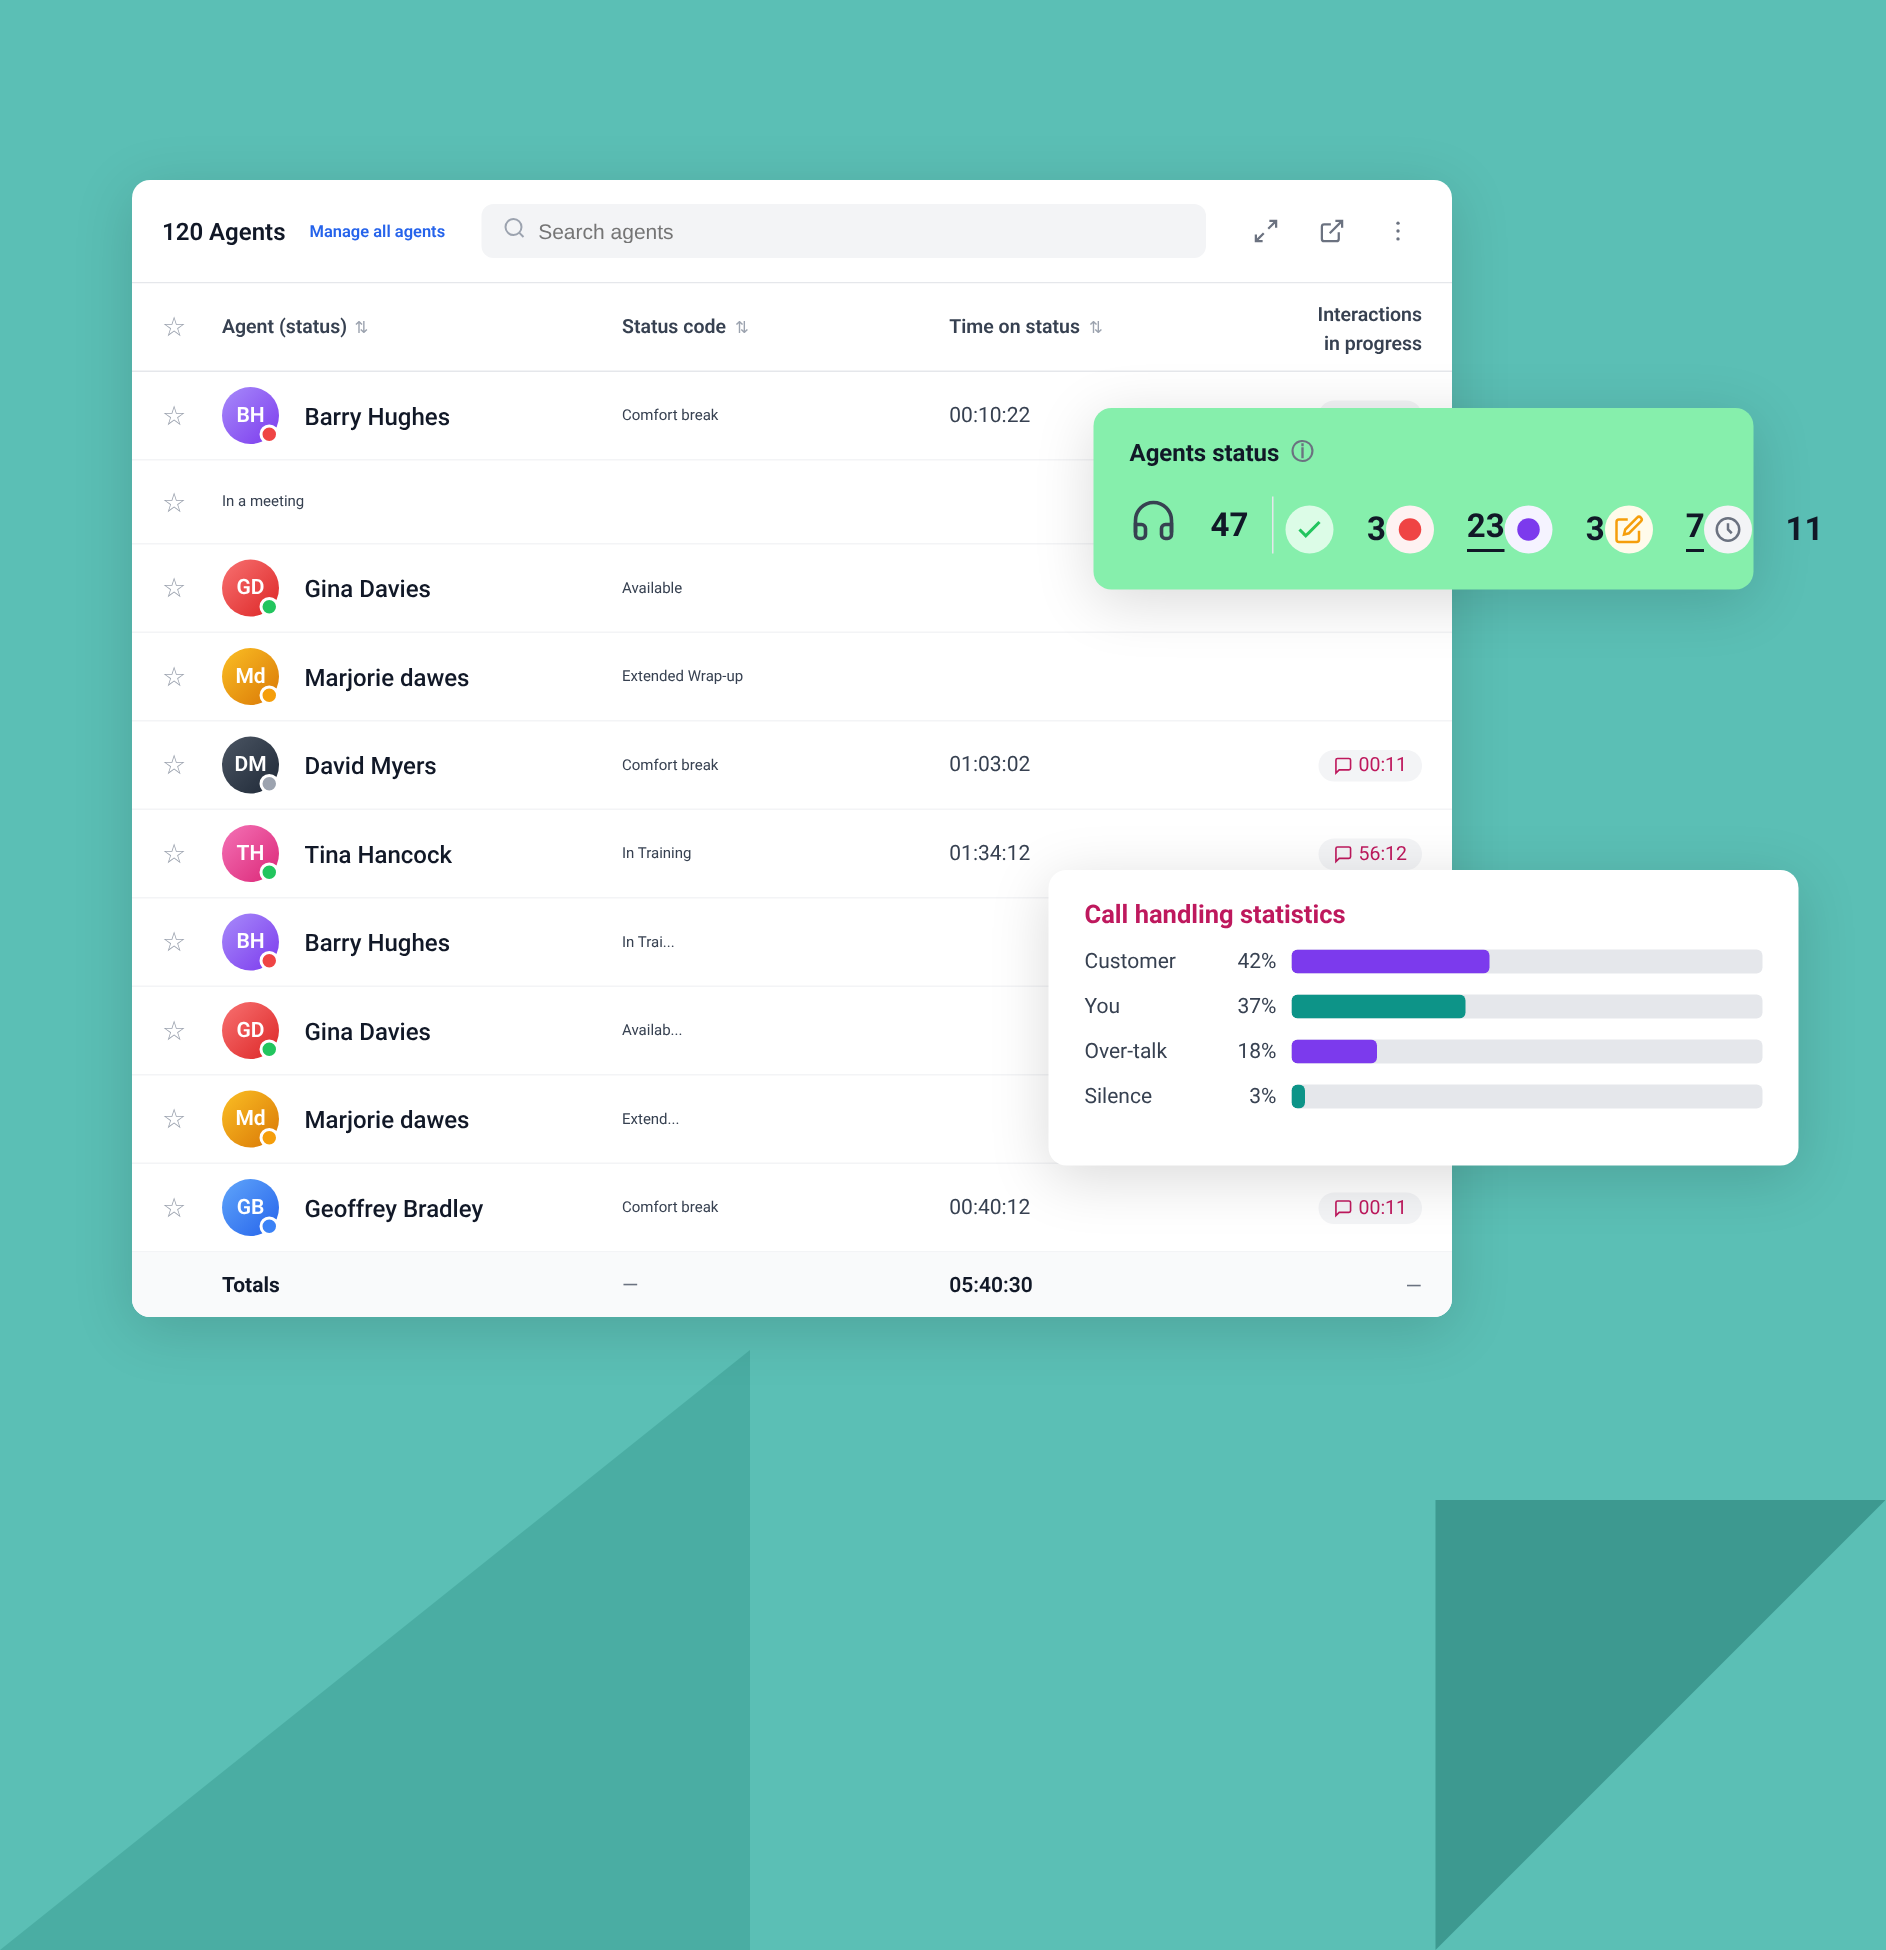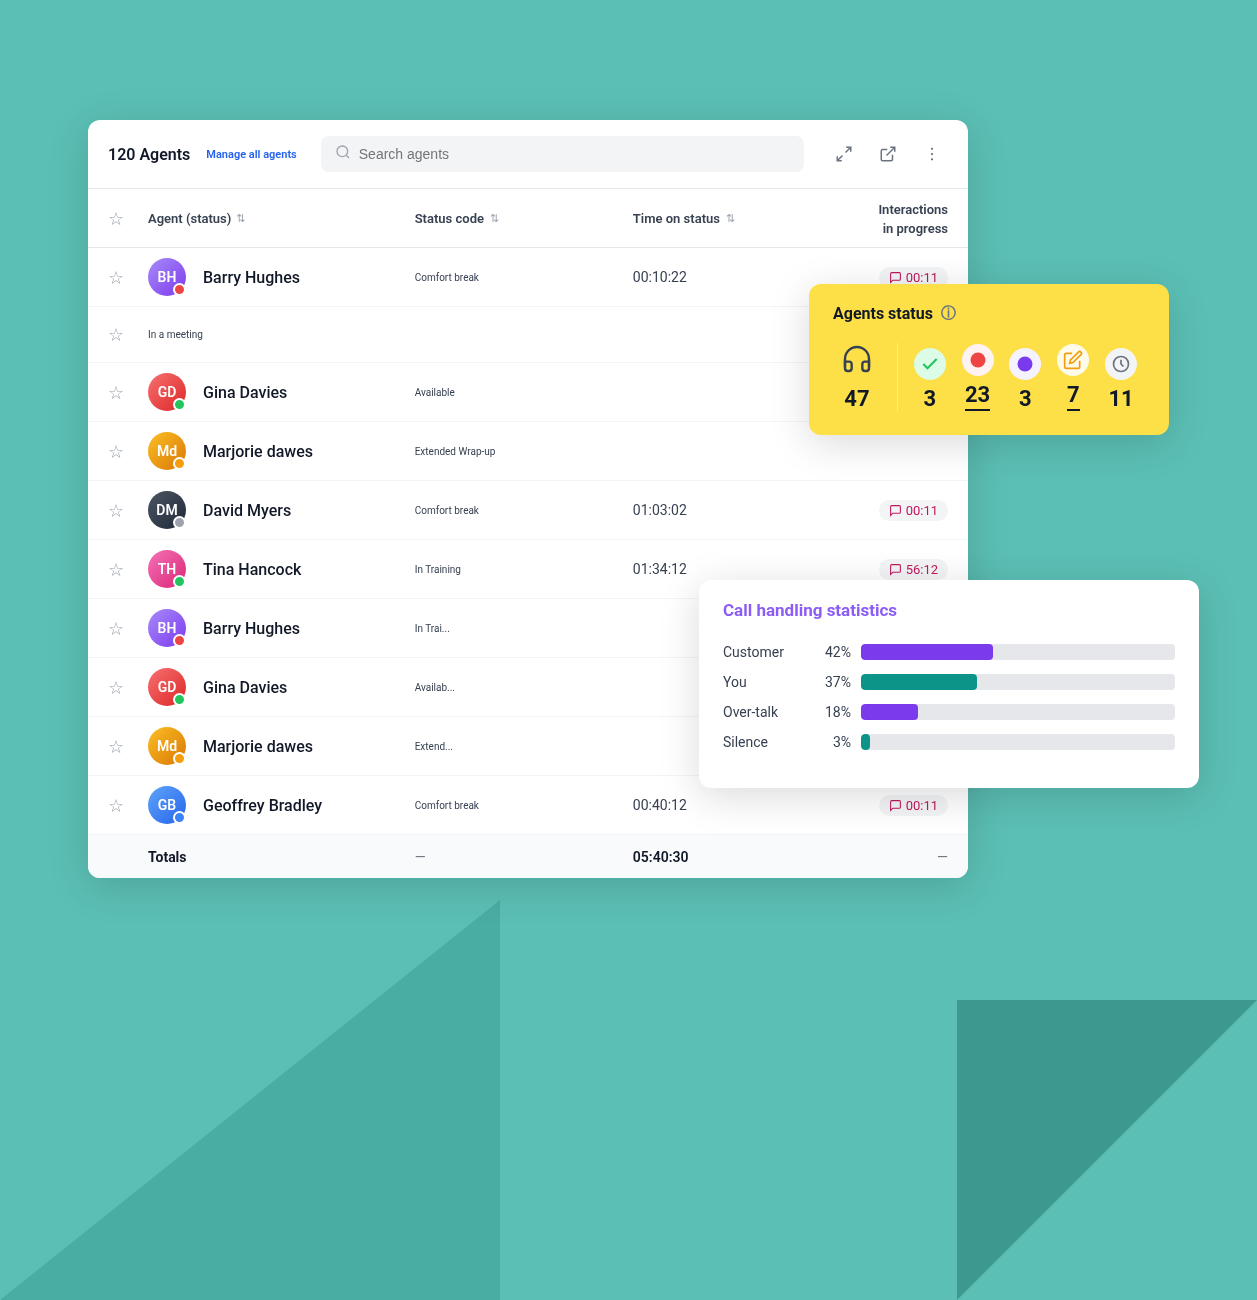--- a/index.html
+++ b/index.html
@@ -215,24 +215,24 @@
     
     .star-icon {
       font-size: 18px;
       color: #9ca3af;
       cursor: pointer;
     }
 
     
     .agents-status-card {
       position: absolute;
-      top: 284px;
+      top: 272px;
       right: 88px;
-      width: 360px;
-      background: #fde047;
+      width: 440px;
+      background: #86efac;
       border-radius: 12px;
       box-shadow: 0 8px 40px rgba(0,0,0,0.15);
       padding: 20px 24px 24px;
     }
     .card-title {
       font-size: 16px;
       font-weight: 700;
       color: #111827;
       display: flex;
       align-items: center;
@@ -244,23 +244,23 @@
       color: #6b7280;
     }
     .status-stats {
       display: flex;
       align-items: flex-end;
       gap: 0;
       justify-content: space-between;
     }
     .stat-item {
       display: flex;
-      flex-direction: column;
-      align-items: center;
-      gap: 6px;
+      flex-direction: row;
+      align-items: center;
+      gap: 22px;
       flex: 1;
     }
     .stat-item.headset {
       border-right: 1px solid #e5e7eb;
       padding-right: 16px;
       margin-right: 8px;
     }
     .stat-icon-circle {
       width: 32px;
       height: 32px;
@@ -290,22 +290,22 @@
       right: 58px;
       width: 500px;
       background: #ffffff;
       border-radius: 12px;
       box-shadow: 0 8px 40px rgba(0,0,0,0.15);
       padding: 20px 24px 24px;
     }
     .bar-chart-title {
       font-size: 17px;
       font-weight: 700;
-      color: #8b5cf6;
-      margin-bottom: 24px;
+      color: #be185d;
+      margin-bottom: 13px;
     }
     .bar-row {
       display: flex;
       align-items: center;
       margin-bottom: 14px;
       gap: 10px;
       justify-content: center;
     }
     .bar-label {
       font-size: 14px;

